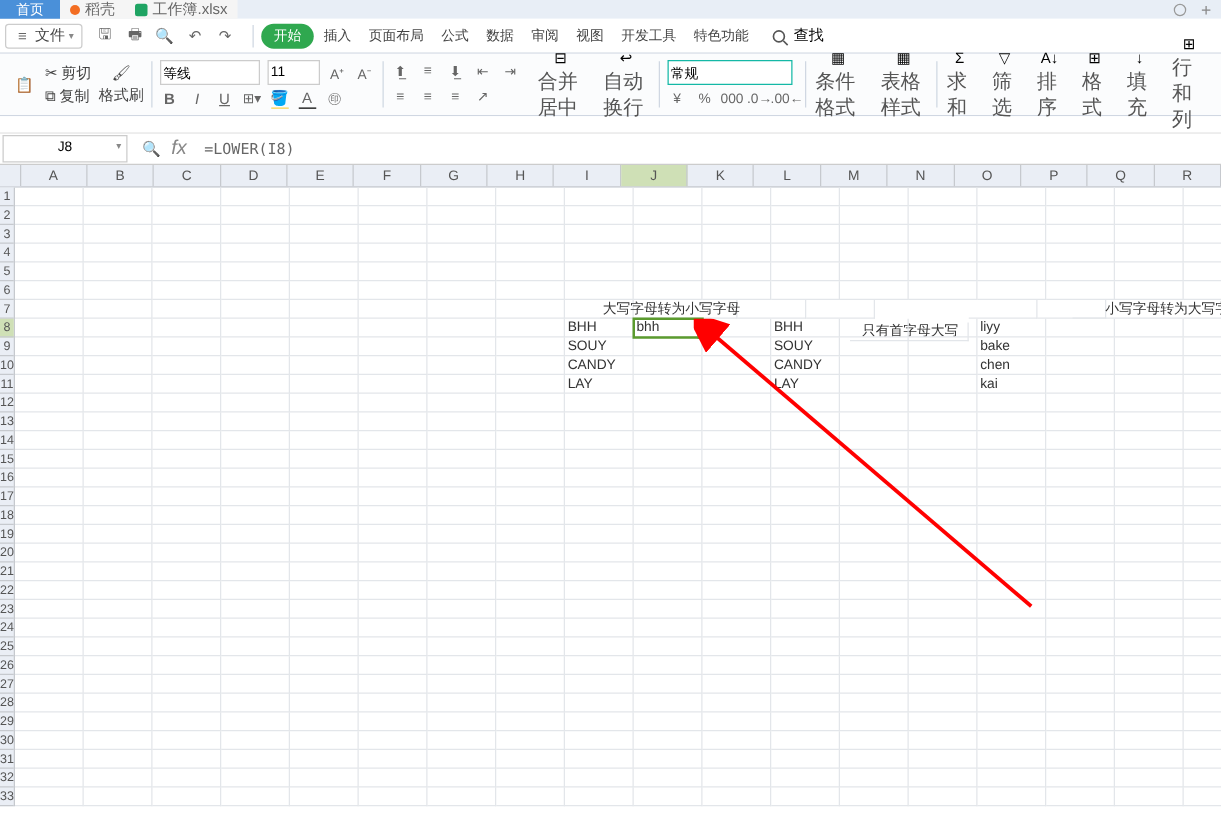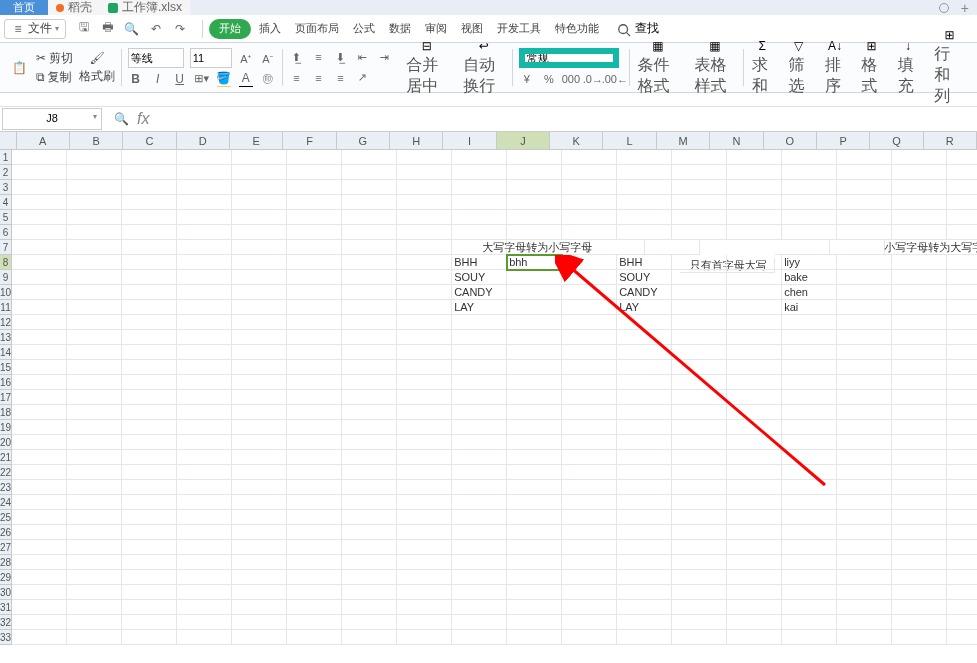--- a/index.html
+++ b/index.html
@@ -33,23 +33,23 @@
 
 .ribbon { height: 50px; background: #fbfcfd; border-bottom: 1px solid #d0d7e2; display: flex; padding: 2px 4px; }
 .ribbon-group { display: flex; flex-direction: column; justify-content: space-around; padding: 2px 6px; }
 .ribbon-group.large { flex-direction: column; align-items: center; justify-content: center; gap: 2px; padding: 2px 8px; }
 .ribbon-vdivider { width: 1px; background: #d0d7e2; margin: 4px 0; }
 .ribbon-row { display: flex; align-items: center; gap: 6px; }
 .ribbon-item { display: flex; align-items: center; gap: 3px; font-size: 11px; color: #444; cursor: pointer; white-space: nowrap; }
 .ribbon-large-icon { width: 20px; height: 18px; display: flex; align-items: center; justify-content: center; }
 .ribbon-label { font-size: 16px; color: #555; }
 .font-select { height: 20px; border: 1px solid #ccc; font-size: 11px; padding: 0 2px; background: #fff; }
-.font-select.name { width: 56px; }
+.font-select.name { width: 80px; }
 .font-select.size { width: 42px; }
-.num-select { height: 20px; border: 6px solid #14b8a6; font-size: 11px; width: 100px; background: #fff; padding: 0 2px; }
+.num-select { height: 20px; border: 1px solid #14b8a6; font-size: 11px; width: 100px; background: #fff; padding: 0 2px; }
 .ribbon-small-icon { width: 16px; height: 16px; display: flex; align-items: center; justify-content: center; color: #666; font-size: 11px; cursor: pointer; }
 .color-bar { width: 14px; height: 3px; background: #000; margin-top: 1px; }
 .color-bar.yellow { background: #fad24e; }
 
 
 .formula-bar { height: 25px; display: flex; align-items: center; border-bottom: 1px solid #ccc; background: #fff; }
 .name-box { width: 100px; height: 22px; border: 1px solid #ccc; text-align: center; font-size: 11px; padding-top: 3px; margin: 0 2px; position: relative; }
 .name-box::after { content: "▾"; position: absolute; right: 4px; color: #888; font-size: 8px; }
 .fx-icons { display: flex; gap: 8px; padding: 0 10px; align-items: center; }
 .formula-input { flex: 1; height: 22px; border: none; font-size: 12px; color: #666; padding-left: 4px; font-family: monospace, Arial; }
@@ -248,20 +248,21 @@
 </div>
 
 <div style="height:14px;background:#fff;border-bottom:1px solid #e0e0e0"></div>
 
 <div class="formula-bar">
   <div class="name-box">J8</div>
   <div class="fx-icons">
     <span style="color:#888;font-size:12px">🔍</span>
     <span style="color:#888;font-style:italic;font-size:16px">fx</span>
   </div>
+  <input class="formula-input" value="=LOWER(I8)" style="">
 </div>
 
 <div class="grid-area">
   <div class="col-headers">
     <div class="corner"></div>
   <div class="col-header">A</div>
       <div class="col-header">B</div>
       <div class="col-header">C</div>
       <div class="col-header">D</div>
       <div class="col-header">E</div>

